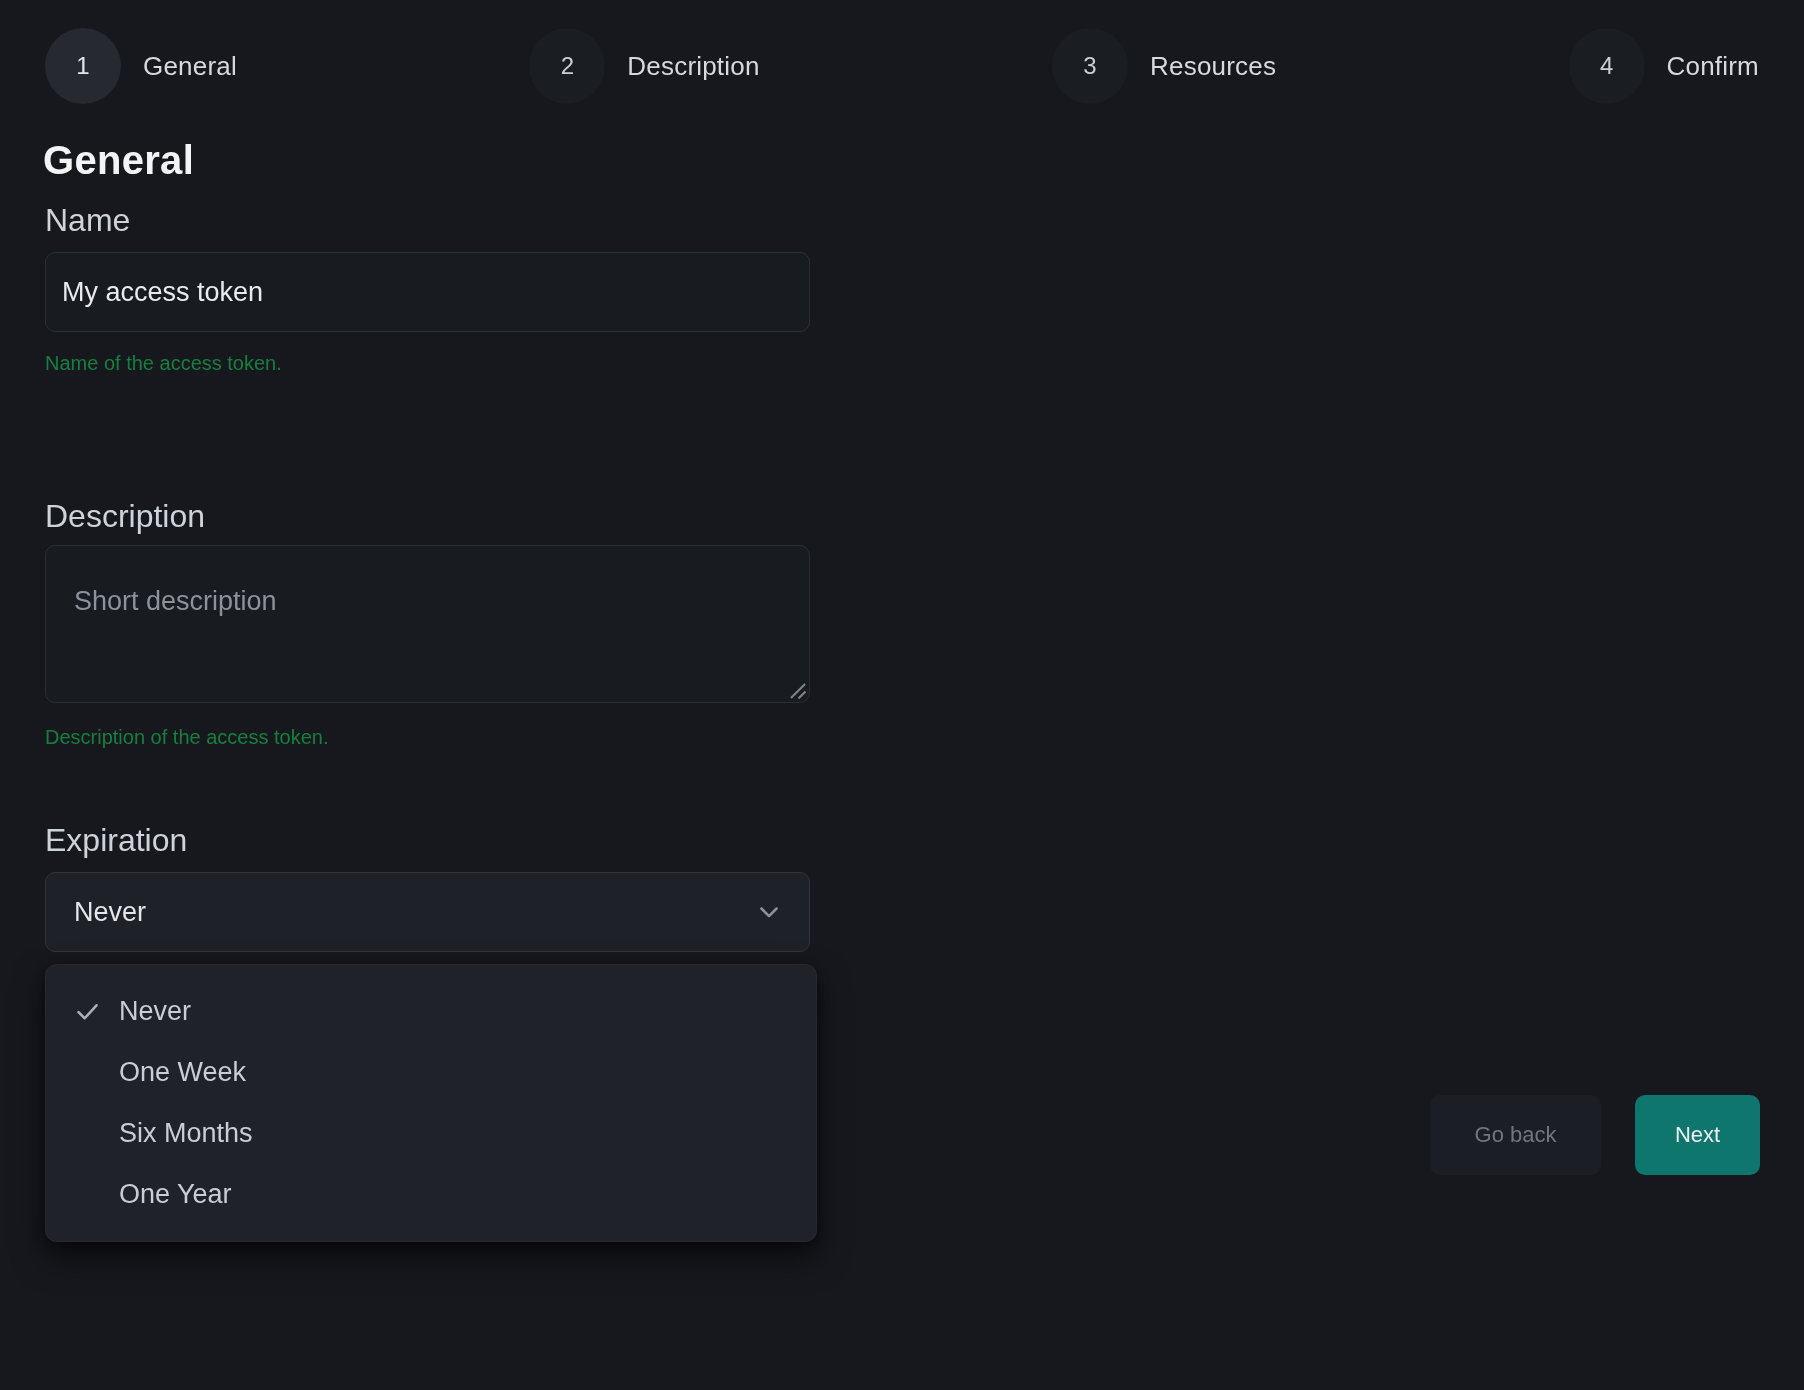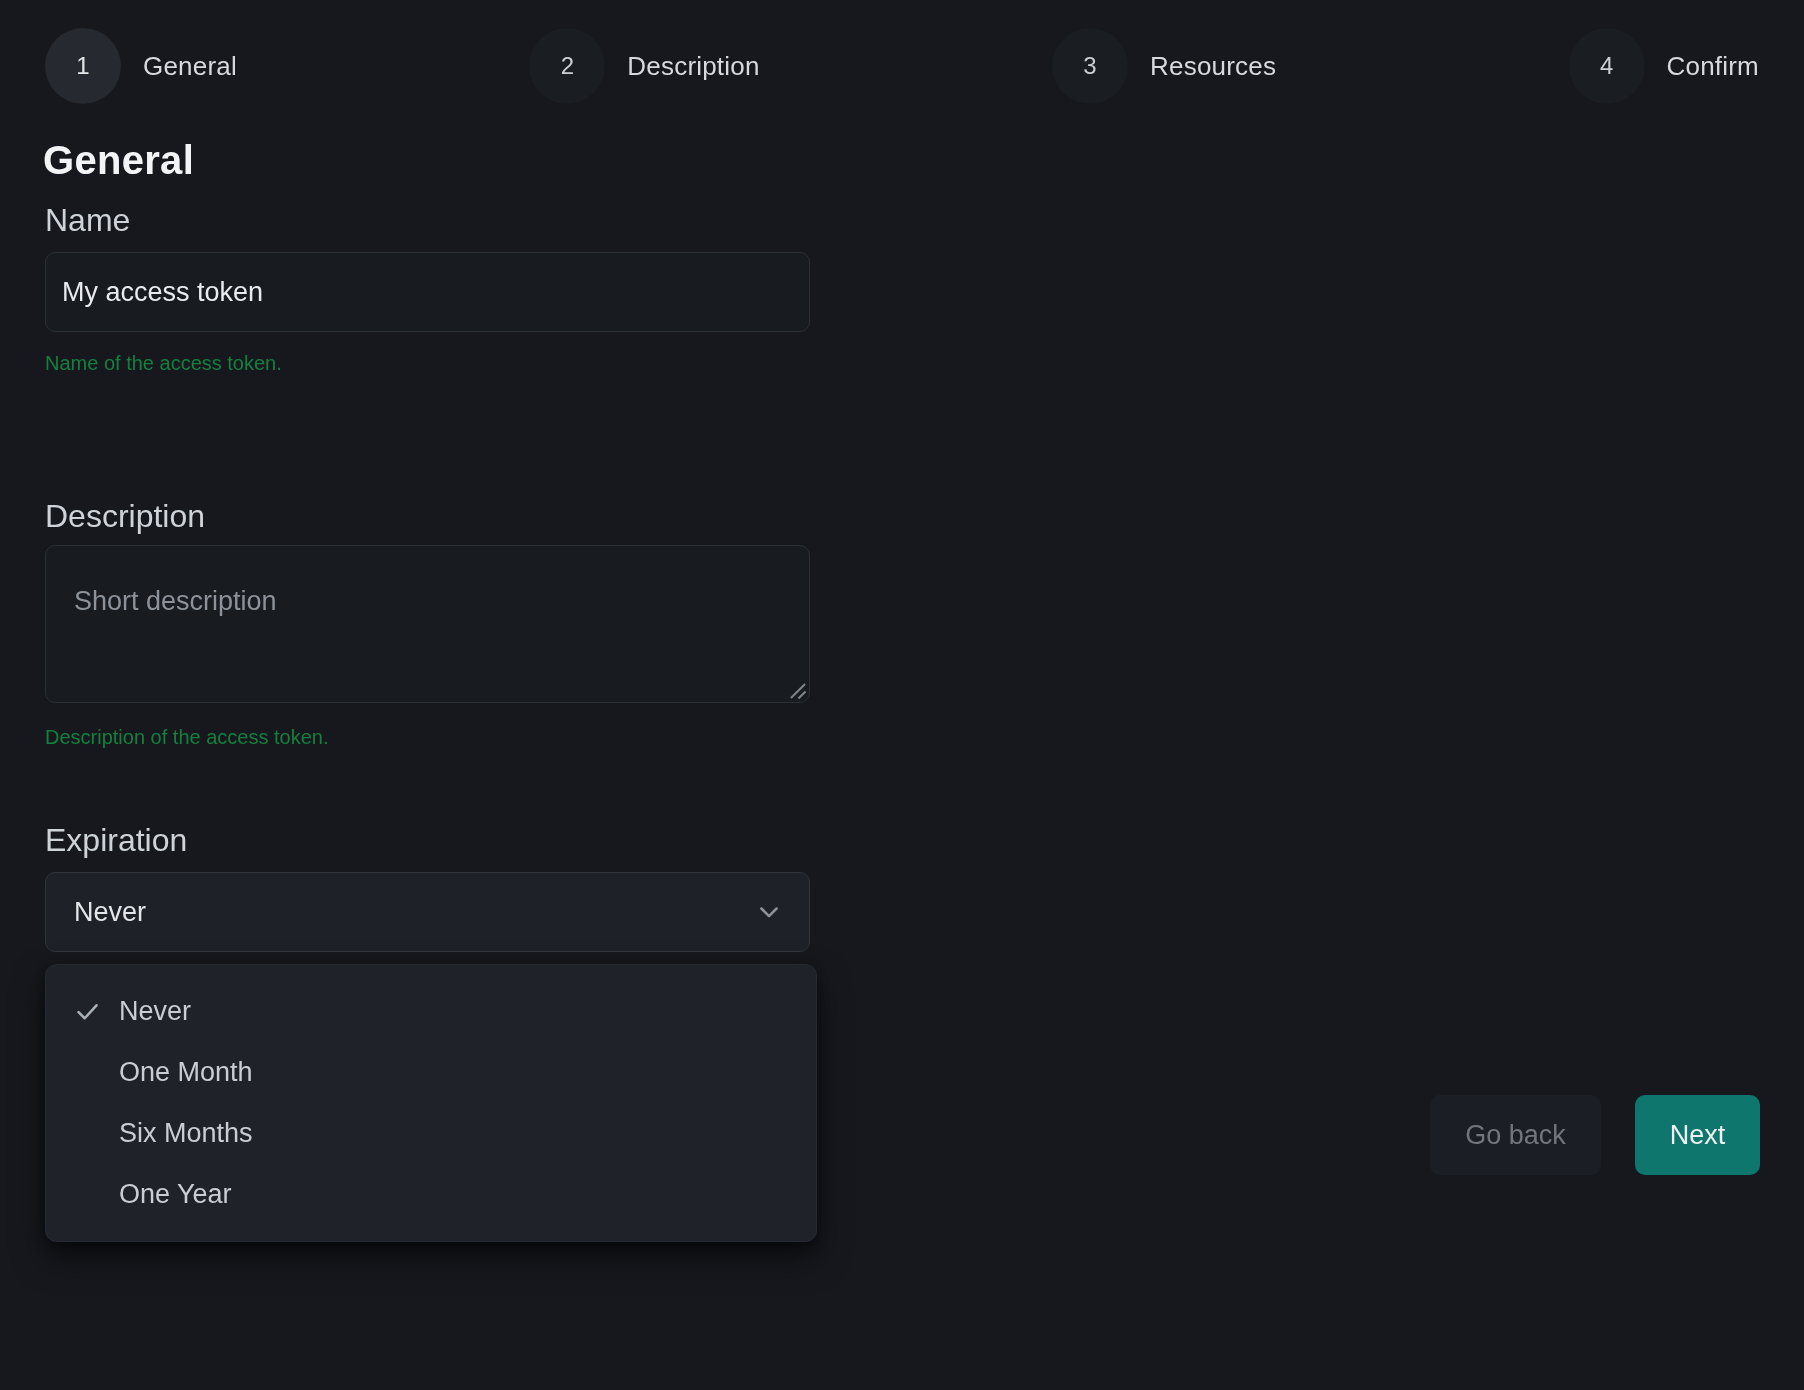--- a/index.html
+++ b/index.html
@@ -82,21 +82,21 @@
   }
   .option{
     height:61px;display:flex;align-items:center;
     padding:0 28px;font-size:27px;color:#c9cdd4;cursor:pointer;
   }
   .check-slot{width:45px;flex:none;display:flex;align-items:center;}
 
   
   .btn{
     position:absolute;top:1095px;height:80px;border:none;border-radius:10px;
-    font-size:27px;display:flex;align-items:center;justify-content:center;
+    font-size:22px;display:flex;align-items:center;justify-content:center;
     cursor:pointer;font-family:"Liberation Sans", sans-serif;
   }
   .btn-goback{left:1430px;width:171px;background:#1b1e24;color:#71767e;}
   .btn-next{left:1635px;width:125px;background:#0f766e;color:#eef0f2;}
 </style>
 </head>
 <body>
 
 <div class="stepper">
   <div class="step active">
@@ -144,21 +144,21 @@
   <div class="option">
     <span class="check-slot">
       <svg width="27" height="27" viewBox="0 0 24 24">
         <polyline points="4 12.5 9.5 18 20 6.5" fill="none" stroke="#a9afb6" stroke-width="2.3" stroke-linecap="round" stroke-linejoin="round"></polyline>
       </svg>
     </span>
     <span>Never</span>
   </div>
   <div class="option">
     <span class="check-slot"></span>
-    <span>One Month</span>
+    <span>One Week</span>
   </div>
   <div class="option">
     <span class="check-slot"></span>
     <span>Six Months</span>
   </div>
   <div class="option">
     <span class="check-slot"></span>
     <span>One Year</span>
   </div>
 </div>

